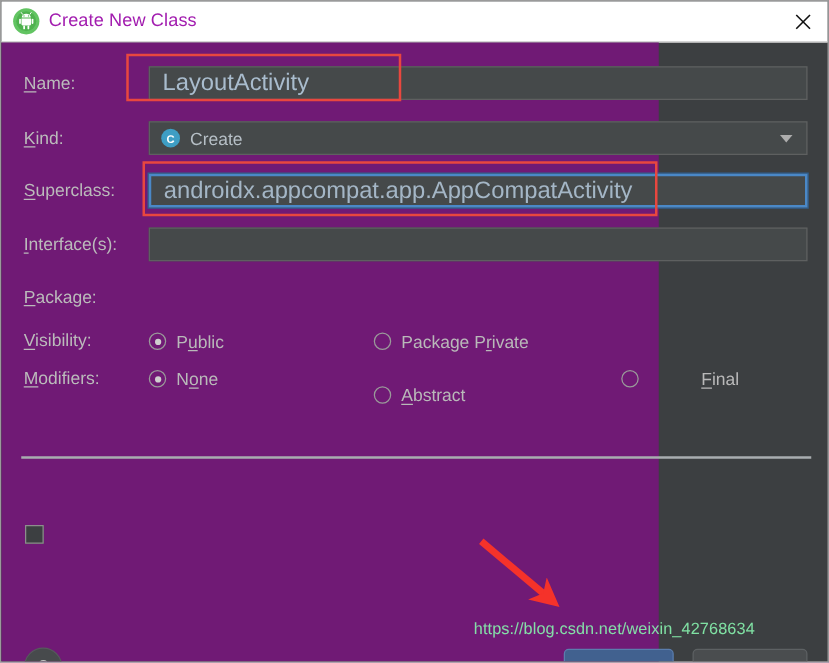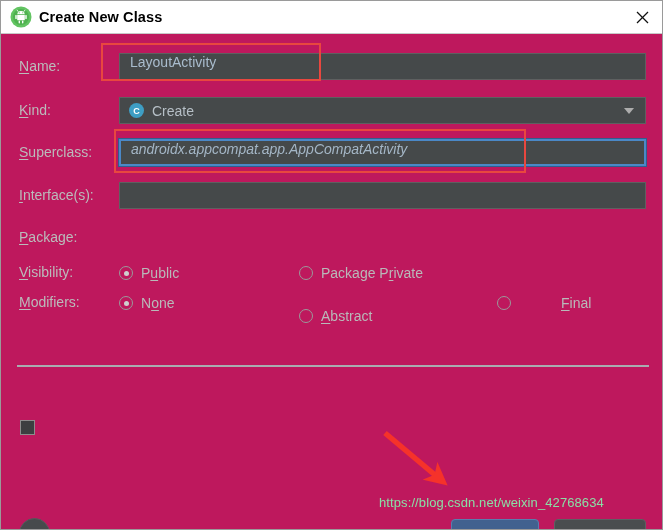--- a/index.html
+++ b/index.html
@@ -34,43 +34,43 @@
   }
   .app-icon {
     width: 22px;
     height: 22px;
     margin-left: 9px;
     margin-right: 7px;
     flex: 0 0 auto;
   }
   .title-text {
     font-size: 14.5px;
-    color: #000000;
+    color: #a21caf;
     letter-spacing: 0.1px;
-    font-weight: 700;
+    font-weight: 400;
   }
   .titlebar-spacer { flex: 1 1 auto; }
   .close-btn {
     width: 44px;
     height: 32px;
     display: flex;
     align-items: center;
     justify-content: center;
     cursor: pointer;
   }
   .close-btn svg { display: block; }
 
   
   .dialog-body {
     position: absolute;
     left: 0;
     top: 33px;
-    width: 663px;
+    width: 526px;
     height: 497px;
-    background: #be185d;
+    background: #701a75;
   }
 
   .row {
     position: absolute;
     left: 0;
     width: 663px;
     height: 28px;
     display: flex;
     align-items: center;
   }
@@ -85,23 +85,23 @@
 
   .field {
     position: absolute;
     left: 118px;
     width: 527px;
     height: 27px;
     box-sizing: border-box;
     background: #45494a;
     border: 1px solid #5e6060;
     display: flex;
-    align-items: flex-start;
+    align-items: center;
     padding-left: 10px;
-    font-size: 14px;
+    font-size: 19px;
     color: #a4b6c6;
   }
   .field.text-dark { color: #a9bccd; }
 
   
   .field.focused {
     border: 2px solid #4a88c7;
     background: #45494a;
     box-shadow: 0 0 0 1px #2f5f8f;
   }
@@ -334,21 +334,21 @@
       <div class="flabel" style="top:5px;"><u>K</u><span>ind:</span></div>
       <div class="combo" style="top:0;">
         <span class="kind-badge">C</span>
         <span>Create</span>
         <span class="combo-arrow"></span>
       </div>
     </div>
 
     <div class="row" style="top:105px;">
       <div class="flabel" style="top:5px;"><u>S</u><span>uperclass:</span></div>
-      <div class="field focused" style="top:0;font-style:italic;">
+      <div class="field focused" style="top:0;">
         <span>androidx.appcompat.app.AppCompatActivity</span>
       </div>
     </div>
 
     <div class="row" style="top:148px;">
       <div class="flabel" style="top:5px;"><u>I</u><span>nterface(s):</span></div>
       <div class="field" style="top:0;">
         <span></span>
       </div>
     </div>

